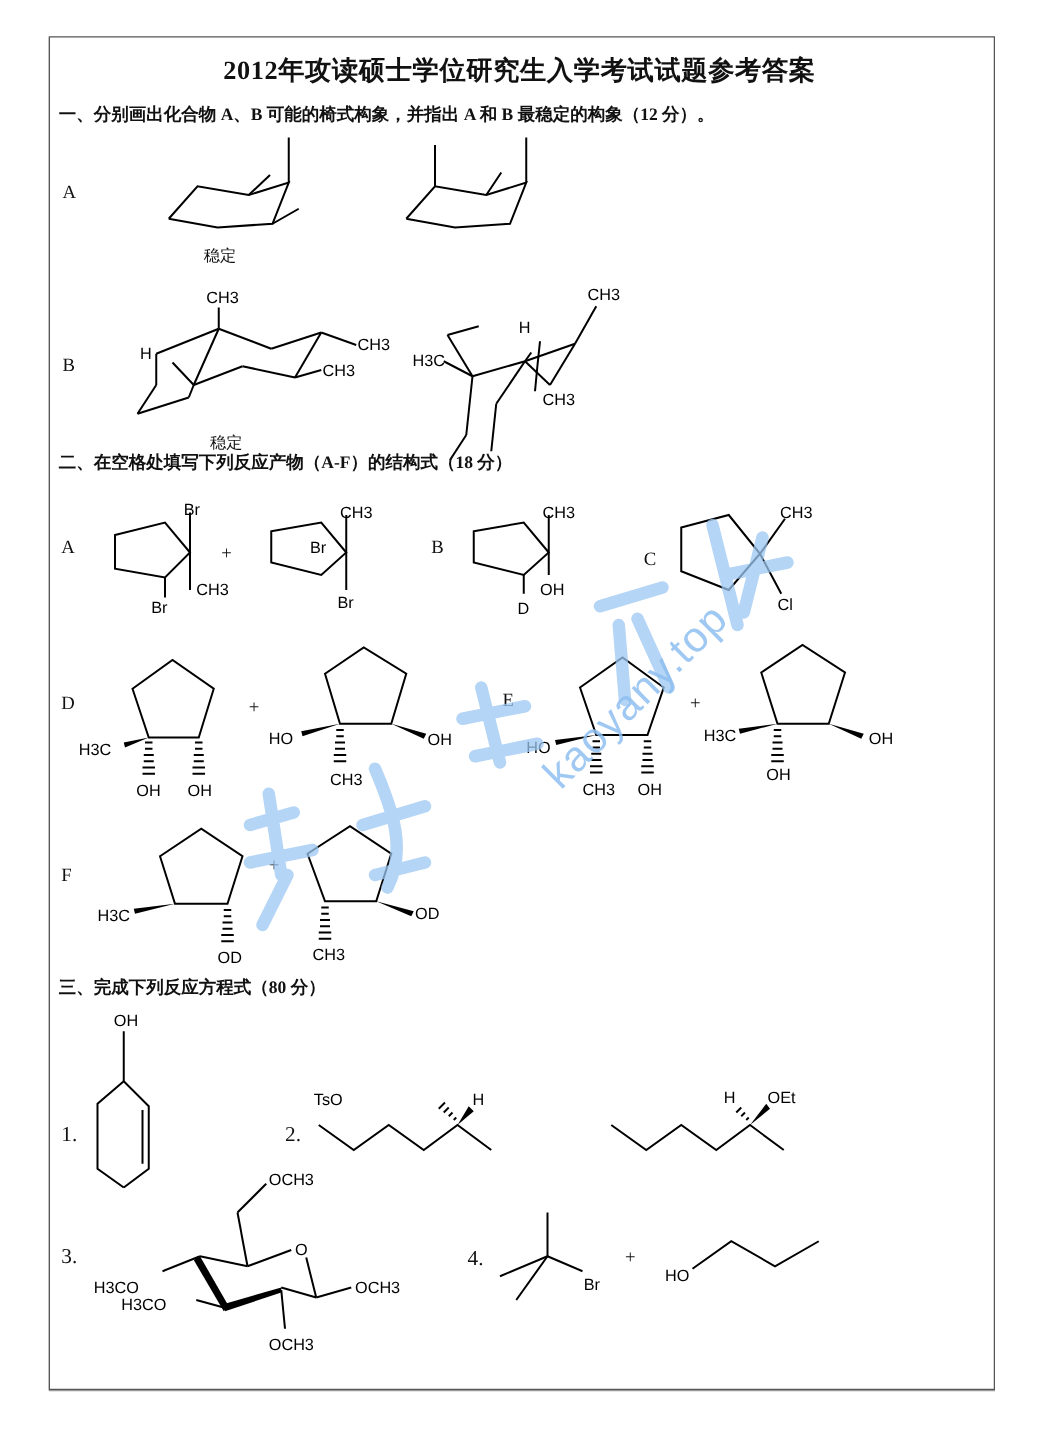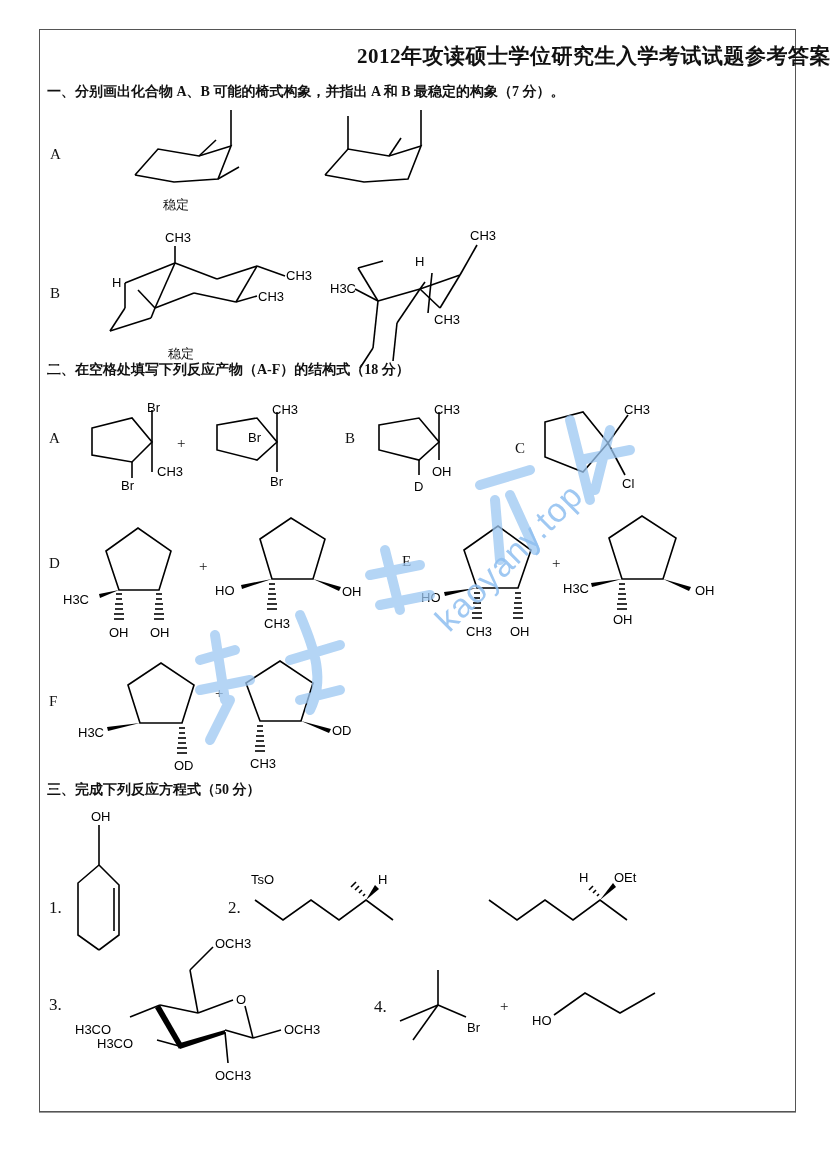--- a/index.html
+++ b/index.html
@@ -1,20 +1,20 @@
 <!DOCTYPE html>
 <html><head>
 <meta charset="utf-8">
 <style>
   html, body { margin:0; padding:0; background:#ffffff; }
   body { width:831px; height:1161px; position:relative; overflow:hidden;
          font-family: "Liberation Serif", "DejaVu Serif", serif; color:#111; }
   .page-box { position:absolute; left:39px; top:29px; width:757px; height:1083px;
               border:1px solid #555; box-shadow: 0 1px 0 #999; box-sizing:border-box; }
-  .title { position:absolute; left:0; width:831px; top:42px; text-align:right;
+  .title { position:absolute; left:0; width:831px; top:42px; text-align:center;
            font-size:21px; font-weight:bold; letter-spacing:0.5px; }
   .section { position:absolute; left:47px; font-size:14px; font-weight:bold; }
   .lbl { position:absolute; font-size:15px; font-family:"Liberation Serif", serif; }
   .num { position:absolute; font-size:17px; font-family:"Liberation Serif", serif; }
   .note { position:absolute; font-size:13px; }
   svg.mol { position:absolute; overflow:visible; }
   svg.mol line, svg.mol polyline, svg.mol polygon.ring { stroke:#000; stroke-width:1.6; fill:none; }
   svg.mol text { font-family:"Liberation Sans", "DejaVu Sans", sans-serif; font-size:13px; fill:#000; }
   svg.mol .wedge { fill:#000; stroke:none; }
   svg.mol .hash { stroke:#000; stroke-width:1.3; }
@@ -23,21 +23,21 @@
              font-size:34px; color:#8fbff0; transform:rotate(-45deg); transform-origin:left bottom;
              letter-spacing:1px; opacity:0.85; white-space:nowrap; }
 </style>
 </head>
 <body>
 
 <div class="page-box"></div>
 
 <div class="title">2012年攻读硕士学位研究生入学考试试题参考答案</div>
 
-<div class="section" style="top:83px;">一、分别画出化合物 A、B 可能的椅式构象，并指出 A 和 B 最稳定的构象（7 分）。</div>
+<div class="section" style="top:83px;">一、分别画出化合物 A、B 可能的椅式构象，并指出 A 和 B 最稳定的构象（12 分）。</div>
 
 <div class="lbl" style="left:50px;top:146px;">A</div>
 <svg class="mol" style="left:130px;top:105px;" width="120" height="80">
   <polyline points="5,70 28,44 69,51 101,41 88,74 44,77 5,70"></polyline>
   <line x1="101" y1="41" x2="101" y2="5"></line>
   <line x1="69" y1="51" x2="86" y2="35"></line>
   <line x1="88" y1="74" x2="109" y2="62"></line>
 </svg>
 <div class="note" style="left:163px;top:196px;">稳定</div>
 <svg class="mol" style="left:320px;top:105px;" width="120" height="80">
@@ -238,21 +238,21 @@
       <line x1="17" y1="76" x2="23" y2="76"></line>
       <line x1="16" y1="81" x2="24" y2="81"></line>
       <line x1="16" y1="86" x2="24" y2="86"></line>
       <line x1="15" y1="91" x2="25" y2="91"></line>
       <line x1="15" y1="96" x2="25" y2="96"></line>
   </g>
   <text x="92" y="80">OD</text>
   <text x="10" y="113">CH3</text>
 </svg>
 
-<div class="section" style="top:781px;">三、完成下列反应方程式（50 分）</div>
+<div class="section" style="top:781px;">三、完成下列反应方程式（80 分）</div>
 
 <div class="num" style="left:49px;top:898px;">1.</div>
 <svg class="mol" style="left:75px;top:805px;" width="100" height="145">
   <text x="16" y="16">OH</text>
   <line x1="24" y1="20" x2="24" y2="60"></line>
   <polyline points="24,60 3,78 3,130 24,145"></polyline>
   <polyline points="24,60 44,80 44,130 24,145"></polyline>
   <line x1="39" y1="83" x2="39" y2="126"></line>
 </svg>
 

